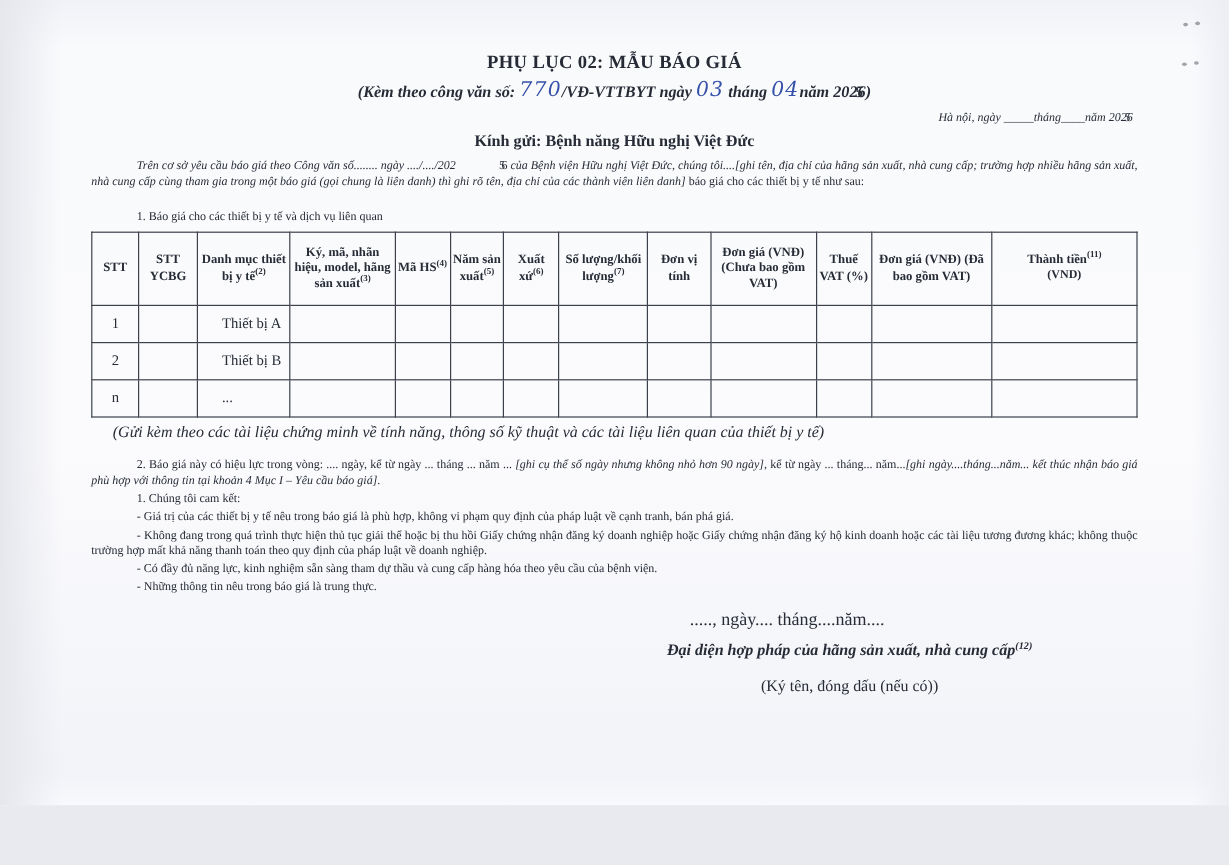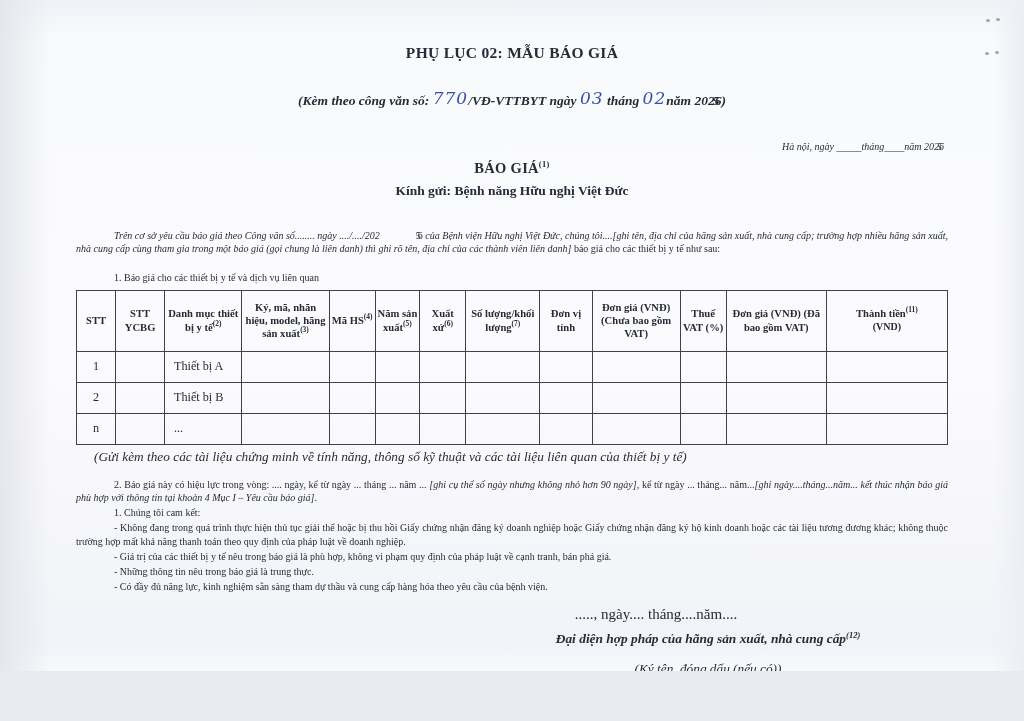--- a/index.html
+++ b/index.html
@@ -18,73 +18,72 @@
   }
   .content{position:absolute;left:76px;top:44px;width:872px;}
   .appendix-title{text-align:center;font-weight:bold;font-size:15.5px;letter-spacing:.3px;margin:0;}
   .subtitle{text-align:center;font-style:italic;font-weight:bold;font-size:13.5px;margin:7px 0 0 0;}
   .place-date{text-align:right;font-style:italic;font-size:10px;margin:8px 4px 0 0;}
   .quote-title{text-align:center;font-weight:bold;font-size:14.5px;margin:8px 0 0 0;letter-spacing:.3px;}
   .salutation{text-align:center;font-weight:bold;font-size:13.5px;margin:6px 0 0 0;}
   .body-p{font-size:10px;line-height:1.32;margin:0;}
   .just{text-align:justify;}
   .indent{text-indent:38px;}
-  .it{font-style:italic;margin-top:24px;}
+  .it{font-style:italic;}
   .intro{margin-top:6px;}
   .sec1{margin-top:16px;text-indent:38px;}
   sup{font-size:8.5px;line-height:0;}
   .hand{
     color:#3550a8;font-style:italic;font-size:17px;line-height:0;
     position:relative;top:-1px;letter-spacing:1px;font-weight:normal;
     font-family:"DejaVu Serif",serif;
   }
   .yo{position:relative;display:inline-block;font-style:inherit;}
   .yo .d2{position:absolute;left:-2px;top:0;}
   table.quote{border-collapse:collapse;width:100%;margin-top:5px;table-layout:fixed;}
   table.quote th,table.quote td{border:1px solid #3c414b;}
   table.quote th{
     font-size:10.6px;line-height:1.25;font-weight:bold;
     padding:4px 1px;text-align:center;vertical-align:middle;height:52px;
   }
   table.quote th sup{font-size:7.5px;}
   table.quote th .sub{font-size:10px;font-weight:bold;margin-top:1px;}
   table.quote td{font-size:12.2px;height:26px;padding:2px 4px;text-align:center;}
-  table.quote td.al{text-align:left;padding-left:9px;}
+  table.quote td.al{text-align:left;padding-left:20px;}
   .table-note{font-style:italic;font-size:13.3px;margin-top:4px;text-indent:18px;}
   .sec2{margin-top:2px;}
   .sec3{margin-top:2px;text-indent:38px;}
   .commitments .body-p{margin-top:2px;}
   .sign-block{width:480px;margin:12px 0 0 auto;text-align:center;}
   .sign-date{font-size:15px;padding-right:104px;}
   .sign-title{font-weight:bold;font-size:13.4px;margin-top:6px;font-style:italic;}
-  .sign-note{font-style:italic;font-size:13.3px;margin-top:6px;}
+  .sign-note{font-size:13.3px;margin-top:6px;}
   .stamp{
     position:absolute;left:448px;top:699px;width:260px;height:22px;overflow:hidden;
     color:#cf3a2c;font-size:24px;line-height:30px;font-weight:bold;letter-spacing:9px;
     font-family:"DejaVu Sans","Liberation Sans",sans-serif;opacity:.85;
   }
   .speck{position:absolute;width:4px;height:3px;border-radius:50%;background:#5a5d66;opacity:.55;}
   .sp1{left:986px;top:19px;}
   .sp2{left:996px;top:18px;}
   .sp3{left:985px;top:52px;}
   .sp4{left:995px;top:51px;}
 </style>
 </head>
 <body>
 
 <div class="page">
   <div class="content">
 
     <p class="appendix-title">PHỤ LỤC 02: MẪU BÁO GIÁ</p>
 
-    <p class="subtitle"><span class="it">(Kèm theo công văn số: </span><span class="hand">770</span><span class="it">/VĐ-VTTBYT ngày </span><span class="hand">03</span><span class="it"> tháng </span><span class="hand">02</span><span class="it">năm 202</span><span class="it yo"><span class="d1">6</span><span class="d2">5</span></span><span class="it">)</span></p>
+    <p class="subtitle"><span class="it">(Kèm theo công văn số: </span><span class="hand">770</span><span class="it">/VĐ-VTTBYT ngày </span><span class="hand">03</span><span class="it"> tháng </span><span class="hand">04</span><span class="it">năm 202</span><span class="it yo"><span class="d1">6</span><span class="d2">5</span></span><span class="it">)</span></p>
 
     <p class="place-date"><span class="it">Hà nội, ngày _____tháng____năm 202</span><span class="it yo"><span class="d1">6</span><span class="d2">5</span></span></p>
 
-    <p class="quote-title"><span>BÁO GIÁ</span><sup>(1)</sup></p>
 
     <p class="salutation">Kính gửi: Bệnh năng Hữu nghị Việt Đức</p>
 
     <p class="body-p just indent intro"><span class="it">Trên cơ sở yêu cầu báo giá theo Công văn số........ ngày ..../..../202</span><span class="it yo"><span class="d1">6</span><span class="d2">5</span></span><span class="it"> của Bệnh viện Hữu nghị Việt Đức, chúng tôi....[ghi tên, địa chỉ của hãng sản xuất, nhà cung cấp; trường hợp nhiều hãng sản xuất, nhà cung cấp cùng tham gia trong một báo giá (gọi chung là liên danh) thì ghi rõ tên, địa chỉ của các thành viên liên danh]</span><span> báo giá cho các thiết bị y tế như sau:</span></p>
 
     <p class="body-p sec1">1. Báo giá cho các thiết bị y tế và dịch vụ liên quan</p>
 
     <table class="quote">
       <colgroup>
         <col style="width:4.5%">
@@ -167,24 +166,24 @@
         </tbody>
     </table>
 
     <p class="table-note it">(Gửi kèm theo các tài liệu chứng minh về tính năng, thông số kỹ thuật và các tài liệu liên quan của thiết bị y tế)</p>
 
     <p class="body-p just indent sec2"><span>2. Báo giá này có hiệu lực trong vòng: .... ngày, kể từ ngày ... tháng ... năm ... </span><span class="it">[ghi cụ thể số ngày nhưng không nhỏ hơn 90 ngày]</span><span>, kể từ ngày ... tháng... năm...</span><span class="it">[ghi ngày....tháng...năm... kết thúc nhận báo giá phù hợp với thông tin tại khoản 4 Mục I – Yêu cầu báo giá]</span><span>.</span></p>
 
     <p class="body-p sec3">1. Chúng tôi cam kết:</p>
 
     <div class="commitments">
+        <p class="body-p just indent">- Giá trị của các thiết bị y tế nêu trong báo giá là phù hợp, không vi phạm quy định của pháp luật về cạnh tranh, bán phá giá.</p>
         <p class="body-p just indent">- Không đang trong quá trình thực hiện thủ tục giải thể hoặc bị thu hồi Giấy chứng nhận đăng ký doanh nghiệp hoặc Giấy chứng nhận đăng ký hộ kinh doanh hoặc các tài liệu tương đương khác; không thuộc trường hợp mất khả năng thanh toán theo quy định của pháp luật về doanh nghiệp.</p>
-        <p class="body-p just indent">- Giá trị của các thiết bị y tế nêu trong báo giá là phù hợp, không vi phạm quy định của pháp luật về cạnh tranh, bán phá giá.</p>
+        <p class="body-p just indent">- Có đầy đủ năng lực, kinh nghiệm sẵn sàng tham dự thầu và cung cấp hàng hóa theo yêu cầu của bệnh viện.</p>
         <p class="body-p just indent">- Những thông tin nêu trong báo giá là trung thực.</p>
-        <p class="body-p just indent">- Có đầy đủ năng lực, kinh nghiệm sẵn sàng tham dự thầu và cung cấp hàng hóa theo yêu cầu của bệnh viện.</p>
       </div>
 
     <div class="sign-block">
       <p class="sign-date body-p">....., ngày.... tháng....năm....</p>
       <p class="sign-title"><span>Đại diện hợp pháp của hãng sản xuất, nhà cung cấp</span><sup>(12)</sup></p>
       <p class="sign-note">(Ký tên, đóng dấu (nếu có))</p>
     </div>
 
   </div>
 

